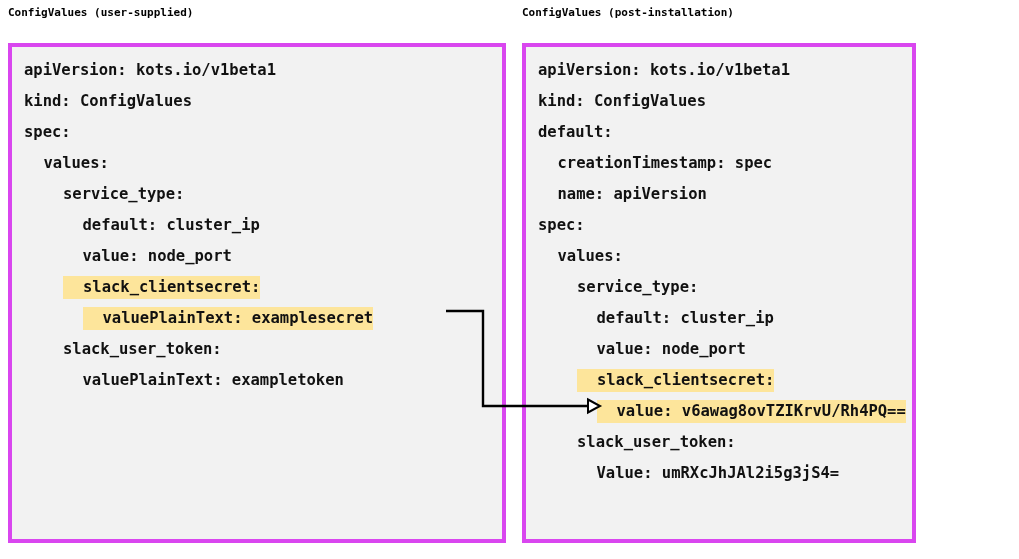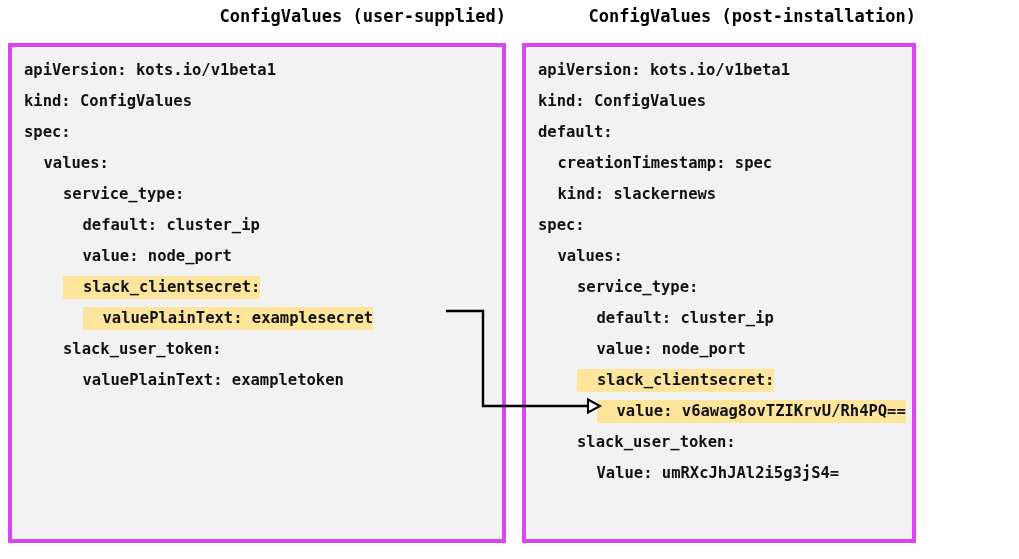--- a/index.html
+++ b/index.html
@@ -23,23 +23,23 @@
     height: 559px;
   }
   #panel-left  { left: 8px;   width: 498px; }
   #panel-right { left: 522px; width: 394px; }
 
   .panel-title {
     position: absolute;
     top: 6px;
     left: 0;
     width: 100%;
-    text-align: right;
+    text-align: left;
     font-family: "DejaVu Sans Mono", "Liberation Mono", monospace;
-    font-size: 17px;
+    font-size: 11px;
     font-weight: bold;
     color: #000000;
     letter-spacing: 0px;
     white-space: nowrap;
   }
 
   .code-box {
     position: absolute;
     top: 43px;
     left: 0;
@@ -109,21 +109,21 @@
 </div>
 
 <div class="panel" id="panel-right">
   <div class="panel-title">ConfigValues (post-installation)</div>
   <div class="code-box">
     <div class="code-lines" id="lines-right">
         <div class="code-line" style="padding-left: 0px;"><span class="seg">apiVersion: kots.io/v1beta1</span></div>
         <div class="code-line" style="padding-left: 0px;"><span class="seg">kind: ConfigValues</span></div>
         <div class="code-line" style="padding-left: 0px;"><span class="seg">default:</span></div>
         <div class="code-line" style="padding-left: 19.5px;"><span class="seg">creationTimestamp: spec</span></div>
-        <div class="code-line" style="padding-left: 19.5px;"><span class="seg">kind: slackernews</span></div>
+        <div class="code-line" style="padding-left: 19.5px;"><span class="seg">name: apiVersion</span></div>
         <div class="code-line" style="padding-left: 0px;"><span class="seg">spec:</span></div>
         <div class="code-line" style="padding-left: 19.5px;"><span class="seg">values:</span></div>
         <div class="code-line" style="padding-left: 39px;"><span class="seg">service_type:</span></div>
         <div class="code-line" style="padding-left: 58.5px;"><span class="seg">default: cluster_ip</span></div>
         <div class="code-line" style="padding-left: 58.5px;"><span class="seg">value: node_port</span></div>
         <div class="code-line hl" style="padding-left: 39px;"><span class="seg">slack_clientsecret:</span></div>
         <div class="code-line hl" style="padding-left: 58.5px;"><span class="seg">value: v6awag8ovTZIKrvU/Rh4PQ==</span></div>
         <div class="code-line" style="padding-left: 39px;"><span class="seg">slack_user_token:</span></div>
         <div class="code-line" style="padding-left: 58.5px;"><span class="seg">Value: umRXcJhJAl2i5g3jS4=</span></div>
       </div>

